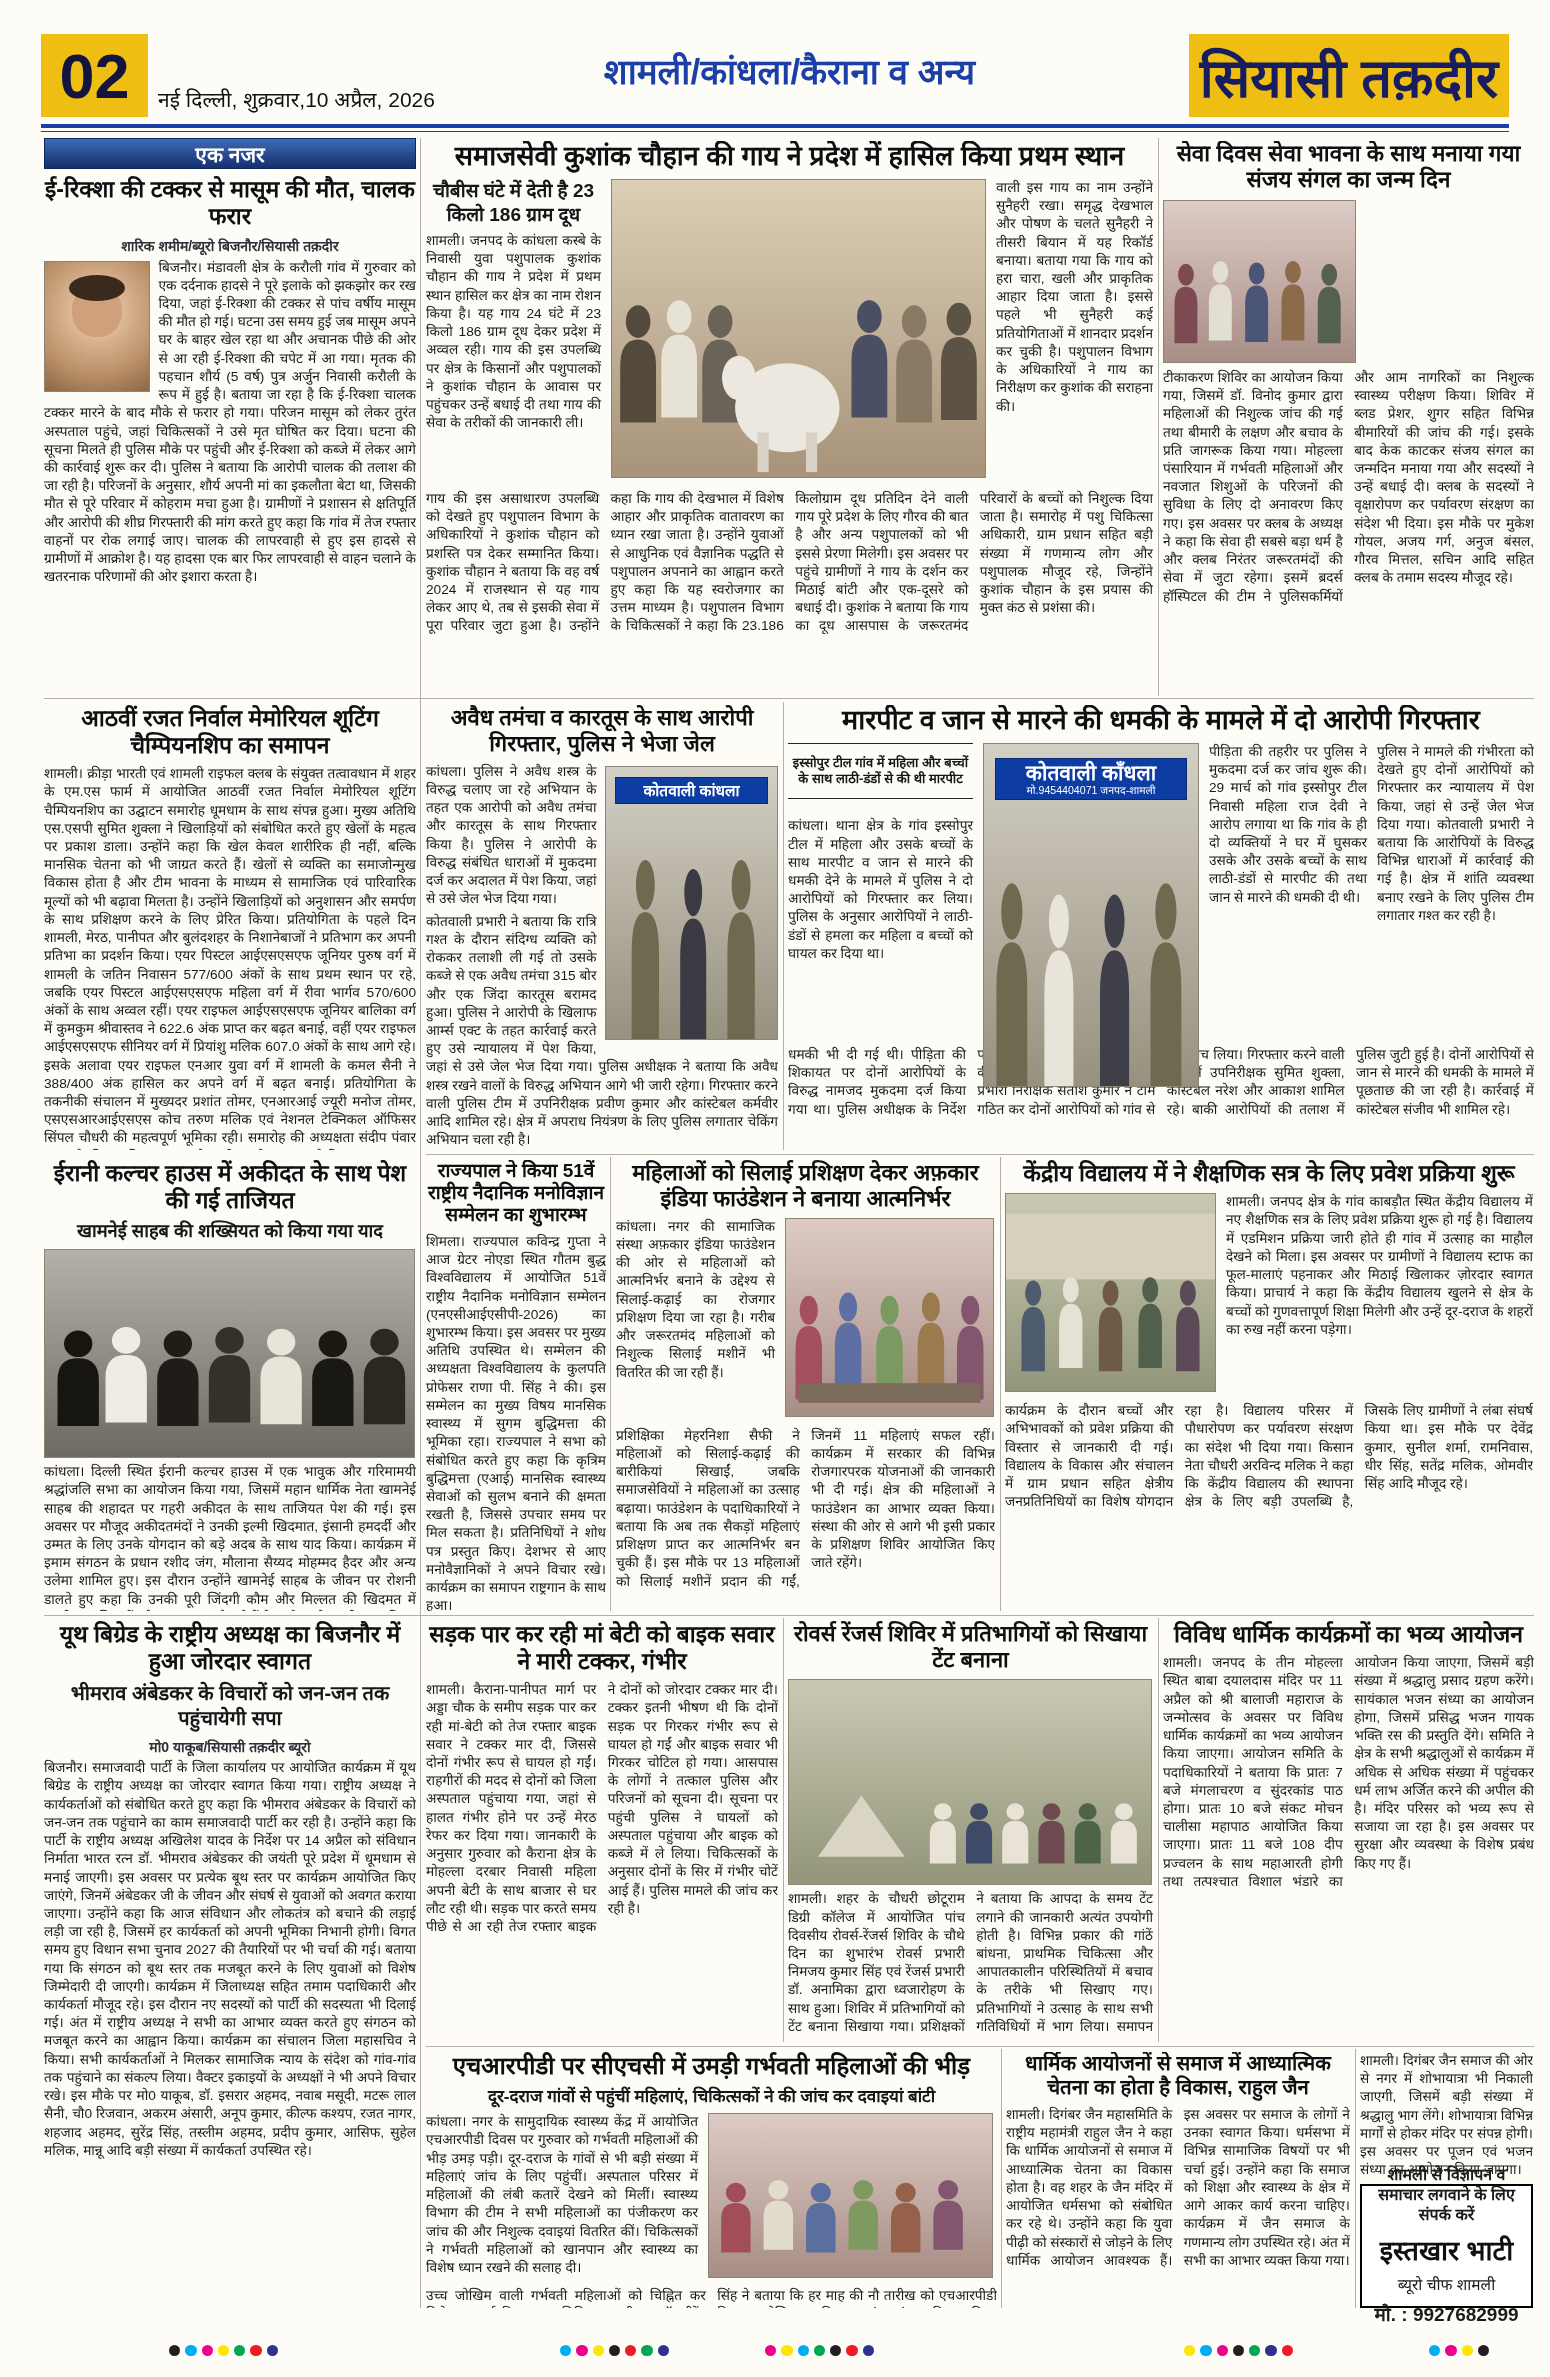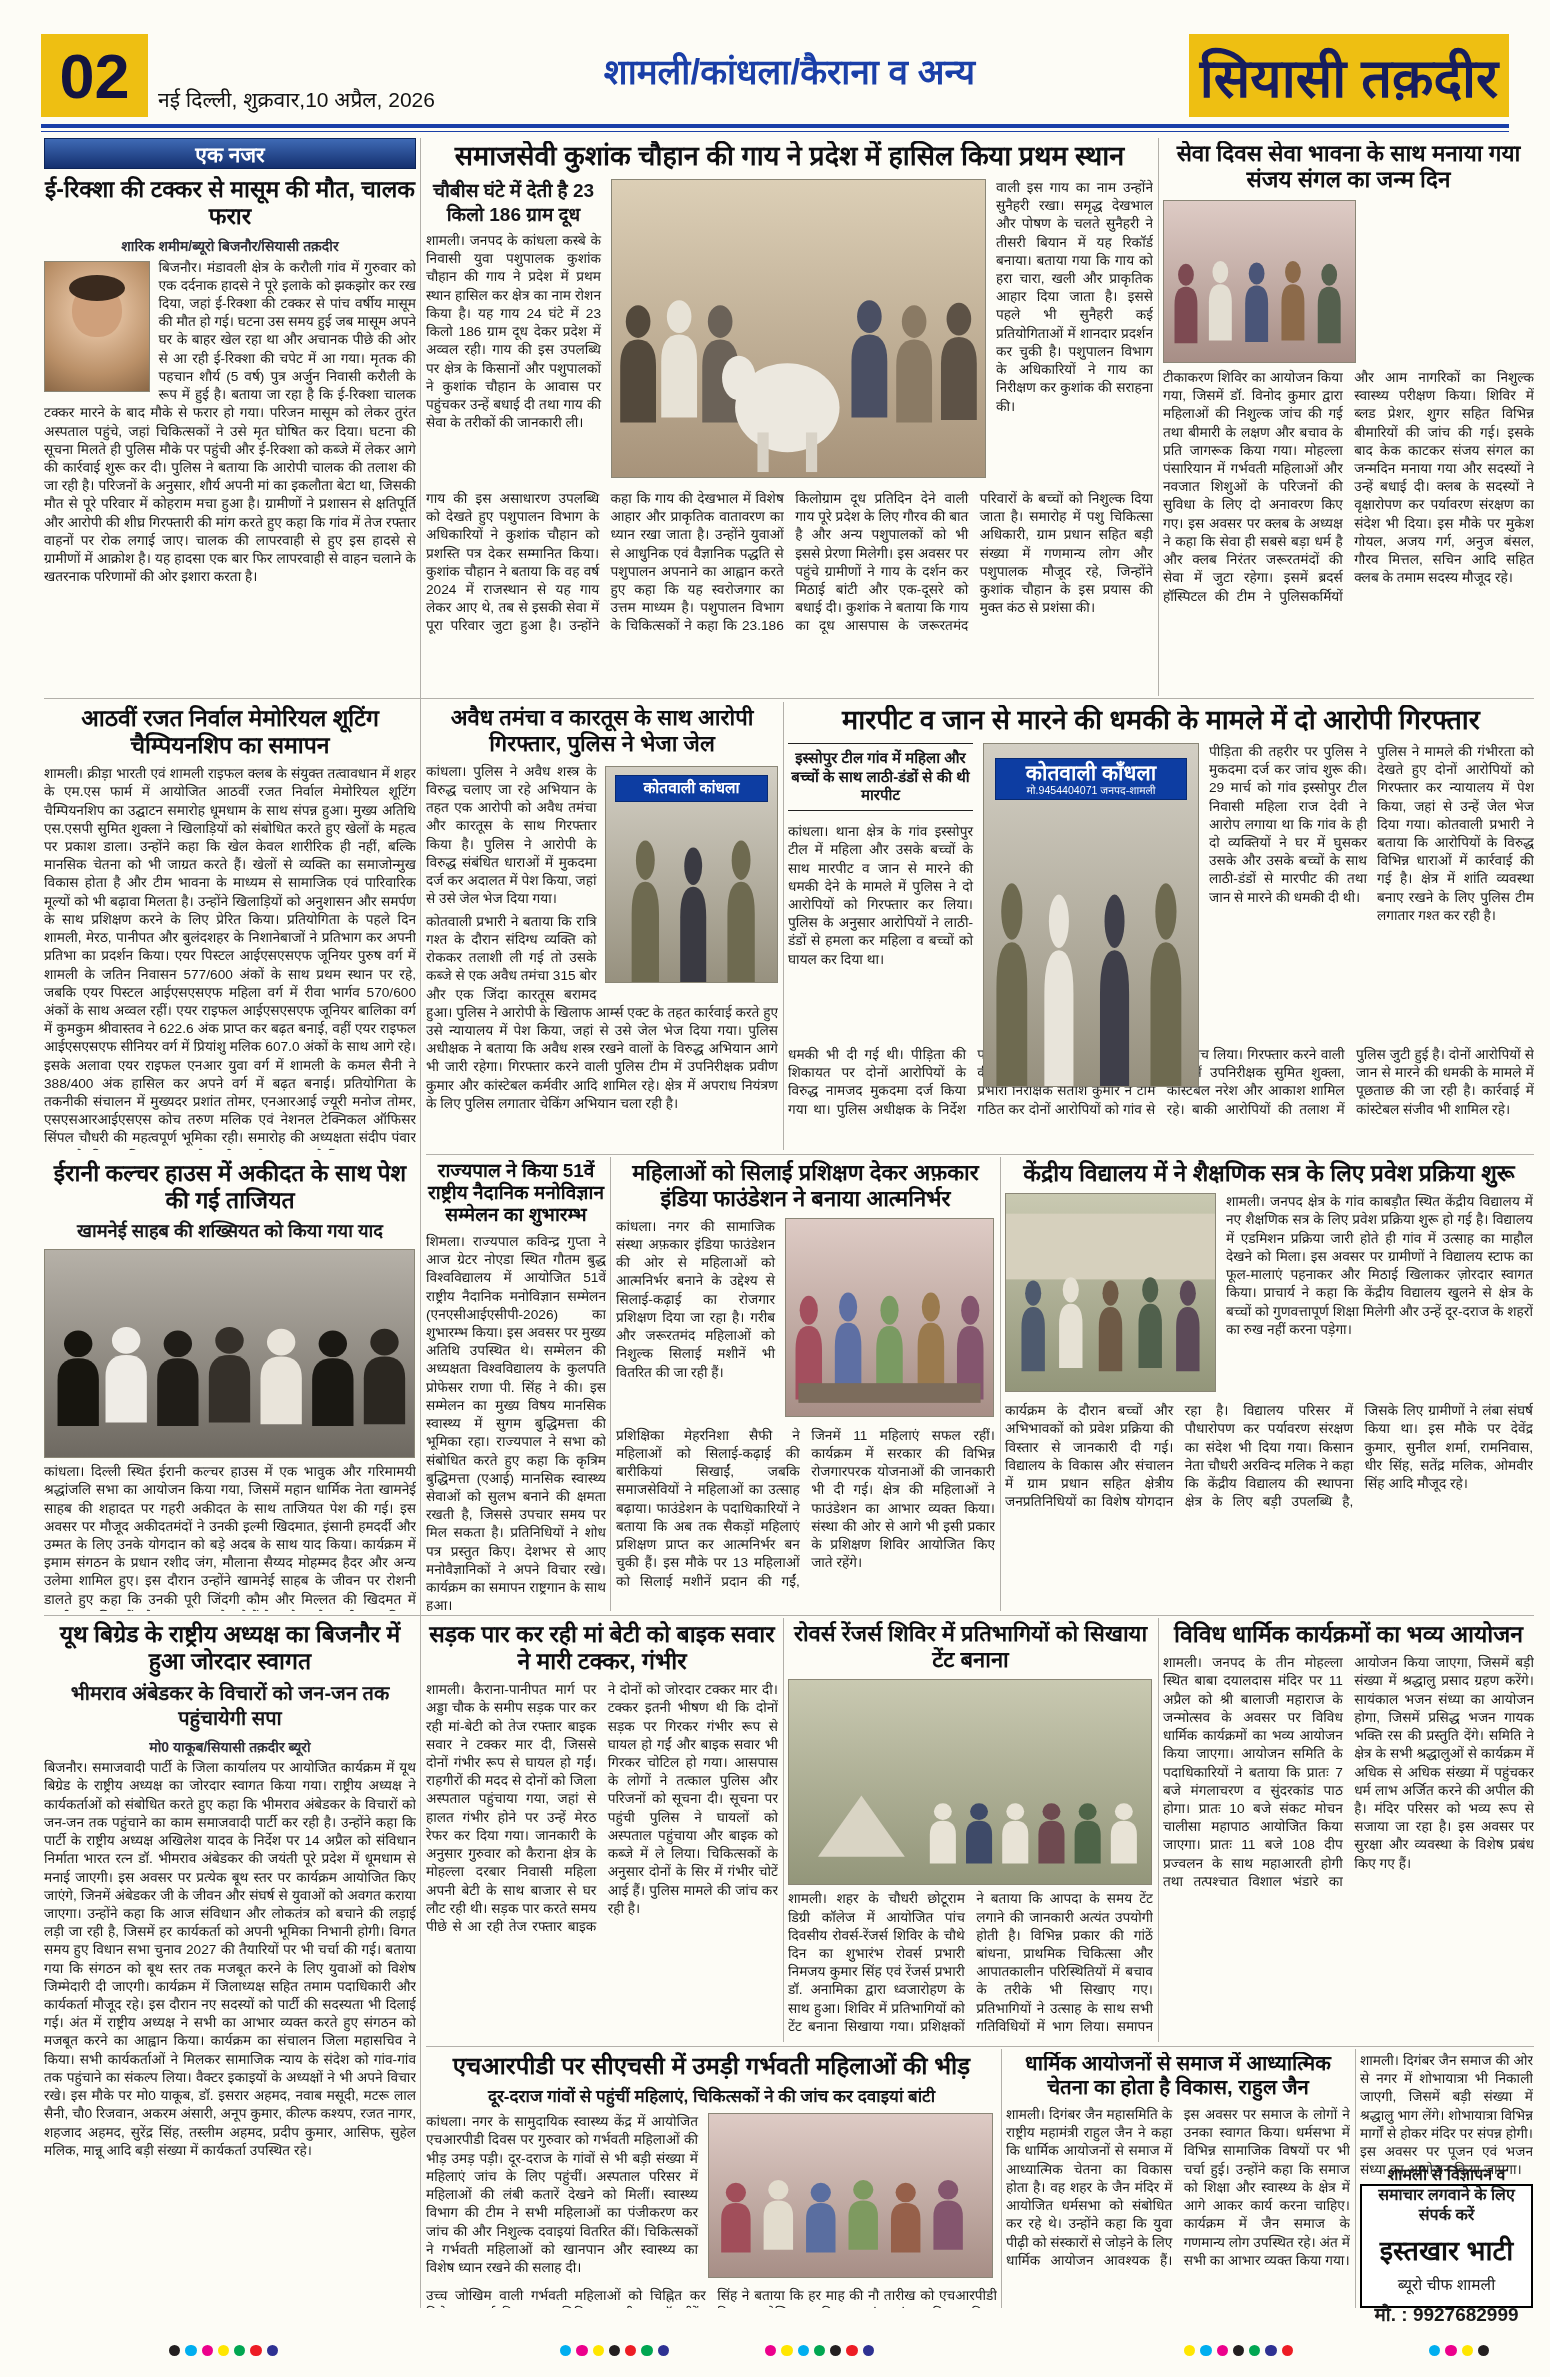--- a/index.html
+++ b/index.html
@@ -179,38 +179,38 @@
       </div>
     </div>
     <div class="bd cols2" style="margin-top:1px">
       <span>टीकाकरण शिविर का आयोजन किया गया, जिसमें डॉ. विनोद कुमार द्वारा महिलाओं की निशुल्क जांच की गई तथा बीमारी के लक्षण और बचाव के प्रति जागरूक किया गया। मोहल्ला पंसारियान में गर्भवती महिलाओं और नवजात शिशुओं के परिजनों की सुविधा के लिए दो अनावरण किए गए। इस अवसर पर क्लब के अध्यक्ष ने कहा कि सेवा ही सबसे बड़ा धर्म है और क्लब निरंतर जरूरतमंदों की सेवा में जुटा रहेगा। इसमें ब्रदर्स हॉस्पिटल की टीम ने पुलिसकर्मियों और आम नागरिकों का निशुल्क स्वास्थ्य परीक्षण किया। शिविर में ब्लड प्रेशर, शुगर सहित विभिन्न बीमारियों की जांच की गई। इसके बाद केक काटकर संजय संगल का जन्मदिन मनाया गया और सदस्यों ने उन्हें बधाई दी। क्लब के सदस्यों ने वृक्षारोपण कर पर्यावरण संरक्षण का संदेश भी दिया। इस मौके पर मुकेश गोयल, अजय गर्ग, अनुज बंसल, गौरव मित्तल, सचिन आदि सहित क्लब के तमाम सदस्य मौजूद रहे।</span>
     </div>
   </div>
 
   <div class="art" style="left:426px;top:705px;width:352px;height:445px">
     <div class="hl" style="font-size:22px">अवैध तमंचा व कारतूस के साथ आरोपी गिरफ्तार, पुलिस ने भेजा जेल</div>
     <div class="bd">
-      <div class="photo ph-street" style="float:right;width:173px;height:217px;margin:2.8px 0 5.6px 8.5px">
+      <div class="photo ph-street" style="float:right;width:173px;height:274px;margin:2.8px 0 5.6px 8.5px">
         <div class="sign" style="font-size:15.5px">कोतवाली कांधला</div>
         <svg class="pp" viewBox="0 0 100 60" preserveAspectRatio="none">
           <use href="#psn" x="12" y="20" width="22" height="40" fill="#6e6a50"></use>
           <use href="#psn" x="40" y="22" width="22" height="38" fill="#3a3a42"></use>
           <use href="#psn" x="68" y="20" width="22" height="40" fill="#6e6a50"></use>
         </svg>
       </div>
       <span>कांधला। पुलिस ने अवैध शस्त्र के विरुद्ध चलाए जा रहे अभियान के तहत एक आरोपी को अवैध तमंचा और कारतूस के साथ गिरफ्तार किया है। पुलिस ने आरोपी के विरुद्ध संबंधित धाराओं में मुकदमा दर्ज कर अदालत में पेश किया, जहां से उसे जेल भेज दिया गया।</span>
     </div>
     <div class="bd" style="margin-top:4.2px">कोतवाली प्रभारी ने बताया कि रात्रि गश्त के दौरान संदिग्ध व्यक्ति को रोककर तलाशी ली गई तो उसके कब्जे से एक अवैध तमंचा 315 बोर और एक जिंदा कारतूस बरामद हुआ। पुलिस ने आरोपी के खिलाफ आर्म्स एक्ट के तहत कार्रवाई करते हुए उसे न्यायालय में पेश किया, जहां से उसे जेल भेज दिया गया। पुलिस अधीक्षक ने बताया कि अवैध शस्त्र रखने वालों के विरुद्ध अभियान आगे भी जारी रहेगा। गिरफ्तार करने वाली पुलिस टीम में उपनिरीक्षक प्रवीण कुमार और कांस्टेबल कर्मवीर आदि शामिल रहे। क्षेत्र में अपराध नियंत्रण के लिए पुलिस लगातार चेकिंग अभियान चला रही है।</div>
   </div>
 
   <div class="art" style="left:788px;top:705px;width:746px;height:445px">
     <div class="hl" style="font-size:27px">मारपीट व जान से मारने की धमकी के मामले में दो आरोपी गिरफ्तार</div>
     <div class="row" style="height:296px;margin-top:2.8px">
       <div style="width:185px">
-        <div class="sub" style="font-size:15px;border-top:1.4px solid #222;border-bottom:1.4px solid #222;padding:5px 0;margin-bottom:12px">इस्सोपुर टील गांव में महिला और बच्चों के साथ लाठी-डंडों से की थी मारपीट</div>
+        <div class="sub" style="font-size:13px;border-top:1.4px solid #222;border-bottom:1.4px solid #222;padding:11px 0;margin-bottom:18px">इस्सोपुर टील गांव में महिला और बच्चों के साथ लाठी-डंडों से की थी मारपीट</div>
         <div class="bd">कांधला। थाना क्षेत्र के गांव इस्सोपुर टील में महिला और उसके बच्चों के साथ मारपीट व जान से मारने की धमकी देने के मामले में पुलिस ने दो आरोपियों को गिरफ्तार कर लिया। पुलिस के अनुसार आरोपियों ने लाठी-डंडों से हमला कर महिला व बच्चों को घायल कर दिया था।</div>
       </div>
       <div class="photo ph-street" style="width:216px;height:344px">
         <div class="sign" style="font-size:21px;line-height:1.15">
           <div>कोतवाली काँधला</div>
           <div class="s2">मो.9454404071  जनपद-शामली</div>
         </div>
         <svg class="pp" viewBox="0 0 100 60" preserveAspectRatio="none">
           <use href="#psn" x="4" y="24" width="18" height="36" fill="#6e6a50"></use>
           <use href="#psn" x="26" y="26" width="18" height="34" fill="#e8e4da"></use>

